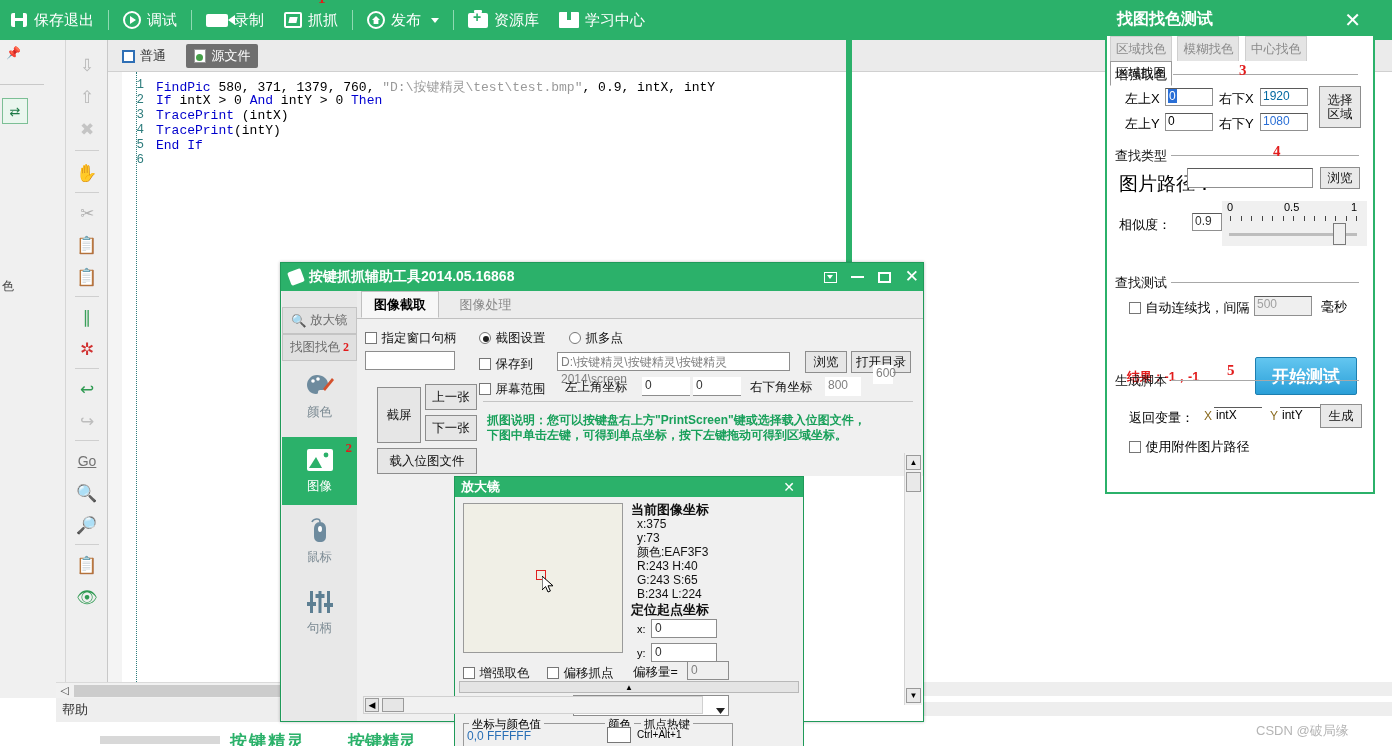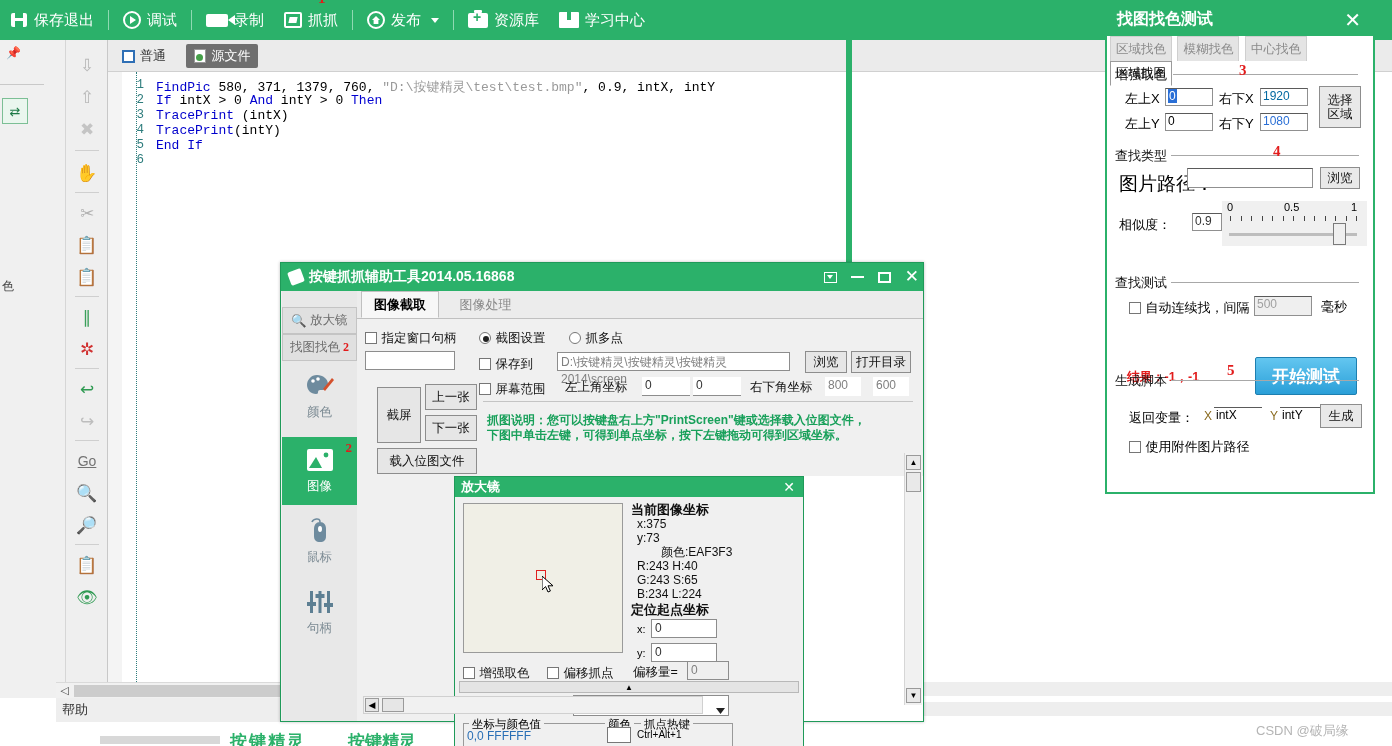--- a/index.html
+++ b/index.html
@@ -405,21 +405,21 @@
 
       <div style="position:absolute; left:122px; top:88px;">
         <span class="chk"></span>
         <span class="lbl">屏幕范围</span>
       </div>
       <div class="lbl" style="position:absolute; left:208px; top:88px;">左上角坐标</div>
       <div class="tfield" style="position:absolute; left:285px; top:86px; width:48px; border-top:none;border-left:none;border-right:none;"><span>0</span></div>
       <div class="tfield" style="position:absolute; left:336px; top:86px; width:48px; border-top:none;border-left:none;border-right:none;"><span>0</span></div>
       <div class="lbl" style="position:absolute; left:393px; top:88px;">右下角坐标</div>
       <div class="tfield grey" style="position:absolute; left:468px; top:86px; width:36px; border:none;"><span>800</span></div>
-      <div class="tfield grey" style="position:absolute; left:516px; top:86px; width:36px; border:none;"><span>600</span></div>
+      <div class="tfield grey" style="position:absolute; left:516px; top:74px; width:20px; border:none;"><span>600</span></div>
 
       <div class="btn" style="position:absolute; left:20px; top:96px; width:44px; height:56px;">
         <span>截屏</span>
       </div>
       <div class="btn" style="position:absolute; left:68px; top:93px; width:52px; height:26px;">
         <span>上一张</span>
       </div>
       <div class="btn" style="position:absolute; left:68px; top:124px; width:52px; height:26px;">
         <span>下一张</span>
       </div>
@@ -448,21 +448,21 @@
         <div class="mag-canvas">
           <div class="mag-cursor"></div>
           <svg style="position:absolute;left:78px;top:72px;" width="14" height="18" viewBox="0 0 14 18">
             <polygon points="0,0 0,14 3.6,10.6 6,16 8.4,15 6,9.8 11,9.8" fill="#fff" stroke="#000" stroke-width="1"></polygon>
           </svg>
         </div>
         <div class="mag-info">
           <div style="font-size:13px;font-weight:bold;">当前图像坐标</div>
           <div style="padding-left:6px;">x:375</div>
           <div style="padding-left:6px;">y:73</div>
-          <div style="padding-left:6px;margin-left:24px;">颜色:EAF3F3</div>
+          <div style="padding-left:6px;">颜色:EAF3F3</div>
           <div style="padding-left:6px;">R:243  H:40</div>
           <div style="padding-left:6px;">G:243  S:65</div>
           <div style="padding-left:6px;">B:234  L:224</div>
           <div style="font-size:13px;font-weight:bold;margin-top:2px;">定位起点坐标</div>
         </div>
         <div style="position:absolute;left:182px;top:146px;font-size:11px;">x:</div>
         <div class="tfield" style="position:absolute;left:196px;top:142px;width:66px;"><span>0</span></div>
         <div style="position:absolute;left:182px;top:170px;font-size:11px;">y:</div>
         <div class="tfield" style="position:absolute;left:196px;top:166px;width:66px;"><span>0</span></div>
 

